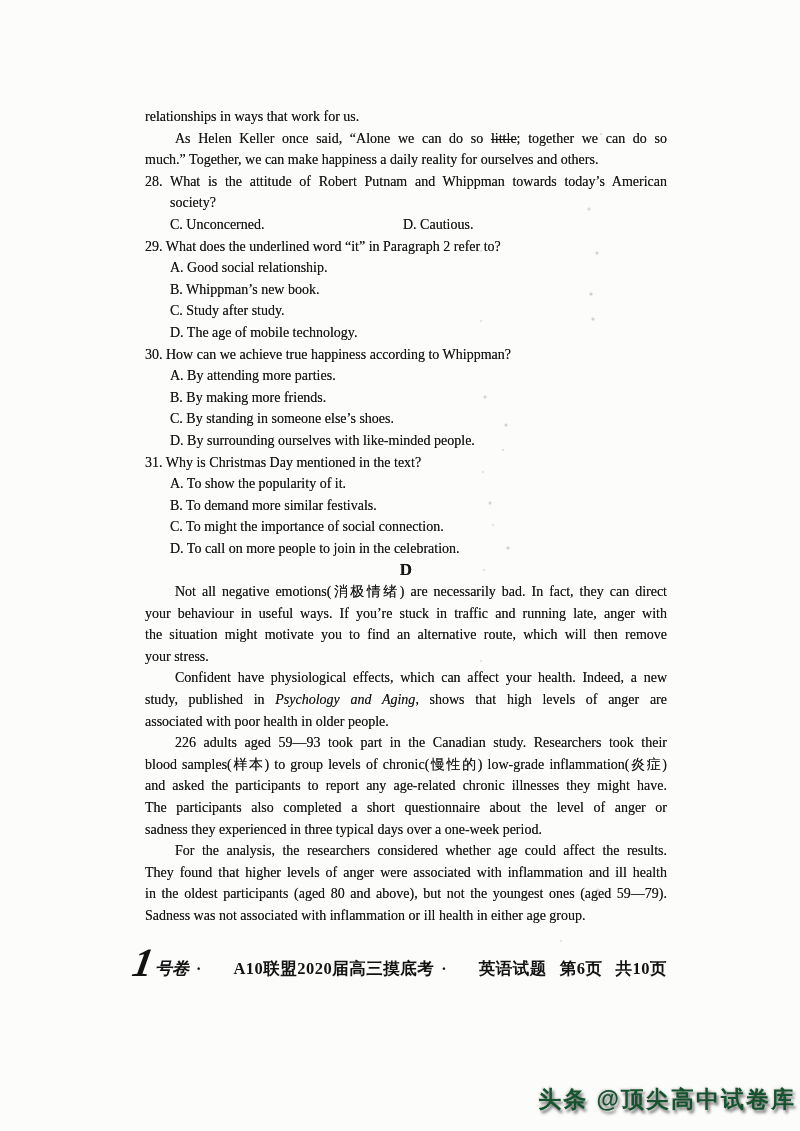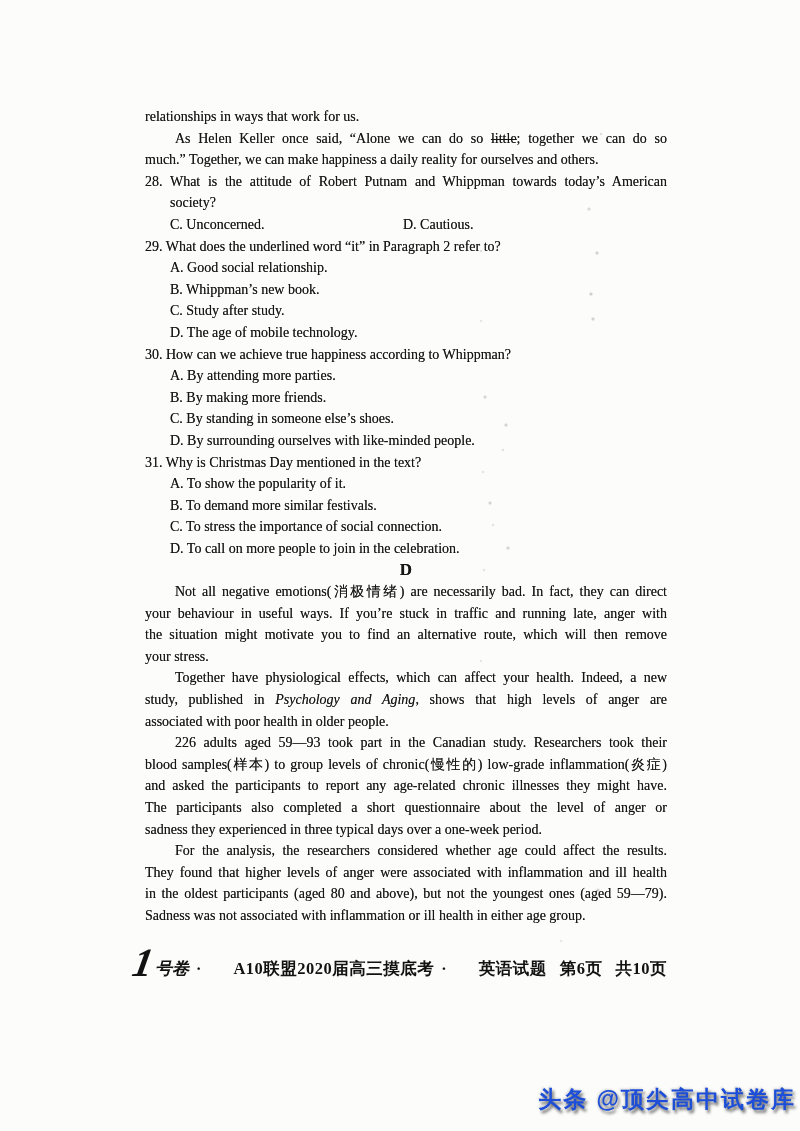--- a/index.html
+++ b/index.html
@@ -38,21 +38,21 @@
   }
   .logo-txt{font-size:17px;line-height:22px;font-weight:bold;font-style:italic;}
   .fdot{font-size:16px;line-height:23px;font-weight:bold;}
   .ftext{font-size:16.5px;line-height:23px;font-weight:bold;letter-spacing:.5px;margin-left:25px;}
   .fpage{margin-left:6px;}
   
   .watermark{
     position:absolute;right:4px;top:1084px;
     font-family:"Liberation Sans","DejaVu Sans",sans-serif;
     font-size:23px;font-weight:bold;letter-spacing:2px;
-    color:#1d4ed8;
+    color:#14532d;
     text-shadow:2px 3px 3px rgba(104,104,104,.95),-1px -1px 2px rgba(200,200,200,.7);
   }
   
   .specks{
     position:absolute;left:0;top:0;width:2px;height:2px;border-radius:50%;
     box-shadow:
       600px 133px 1px 0 rgba(90,90,90,.30), 588px 208px 1px .5px rgba(90,90,90,.25),
       480px 250px 1px 0 rgba(90,90,90,.28), 596px 252px 1px .5px rgba(90,90,90,.30),
       590px 293px 1px .5px rgba(90,90,90,.32), 480px 320px 1px 0 rgba(90,90,90,.22),
       592px 318px 1px .5px rgba(90,90,90,.30), 487px 354px 1px 0 rgba(90,90,90,.26),
@@ -82,28 +82,28 @@
       <div class="line opt"><span>C. Study after study.</span></div>
       <div class="line opt"><span>D. The age of mobile technology.</span></div>
       <div class="line"><span>30. How can we achieve true happiness according to Whippman?</span></div>
       <div class="line opt"><span>A. By attending more parties.</span></div>
       <div class="line opt"><span>B. By making more friends.</span></div>
       <div class="line opt"><span>C. By standing in someone else’s shoes.</span></div>
       <div class="line opt"><span>D. By surrounding ourselves with like-minded people.</span></div>
       <div class="line"><span>31. Why is Christmas Day mentioned in the text?</span></div>
       <div class="line opt"><span>A. To show the popularity of it.</span></div>
       <div class="line opt"><span>B. To demand more similar festivals.</span></div>
-      <div class="line opt"><span>C. To stress the importance of social connection.</span></div>
+      <div class="line opt"><span>C. To might the importance of social connection.</span></div>
       <div class="line opt"><span>D. To call on more people to join in the celebration.</span></div>
       <div class="line center"><span>D</span></div>
       <div class="line j indent"><span>Not all negative emotions(消极情绪) are necessarily bad. In fact, they can direct</span></div>
       <div class="line j"><span>your behaviour in useful ways. If you’re stuck in traffic and running late, anger with</span></div>
       <div class="line j"><span>the situation might motivate you to find an alternative route, which will then remove</span></div>
       <div class="line"><span>your stress.</span></div>
-      <div class="line j indent"><span>Together have physiological effects, which can affect your health. Indeed, a new</span></div>
+      <div class="line j indent"><span>Confident have physiological effects, which can affect your health. Indeed, a new</span></div>
       <div class="line j"><span>study, published in </span><em>Psychology and Aging</em><span>, shows that high levels of anger are</span></div>
       <div class="line"><span>associated with poor health in older people.</span></div>
       <div class="line j indent"><span>226 adults aged 59—93 took part in the Canadian study. Researchers took their</span></div>
       <div class="line j"><span>blood samples(样本) to group levels of chronic(慢性的) low-grade inflammation(炎症)</span></div>
       <div class="line j"><span>and asked the participants to report any age-related chronic illnesses they might have.</span></div>
       <div class="line j"><span>The participants also completed a short questionnaire about the level of anger or</span></div>
       <div class="line"><span>sadness they experienced in three typical days over a one-week period.</span></div>
       <div class="line j indent"><span>For the analysis, the researchers considered whether age could affect the results.</span></div>
       <div class="line j"><span>They found that higher levels of anger were associated with inflammation and ill health</span></div>
       <div class="line j"><span>in the oldest participants (aged 80 and above), but not the youngest ones (aged 59—79).</span></div>

